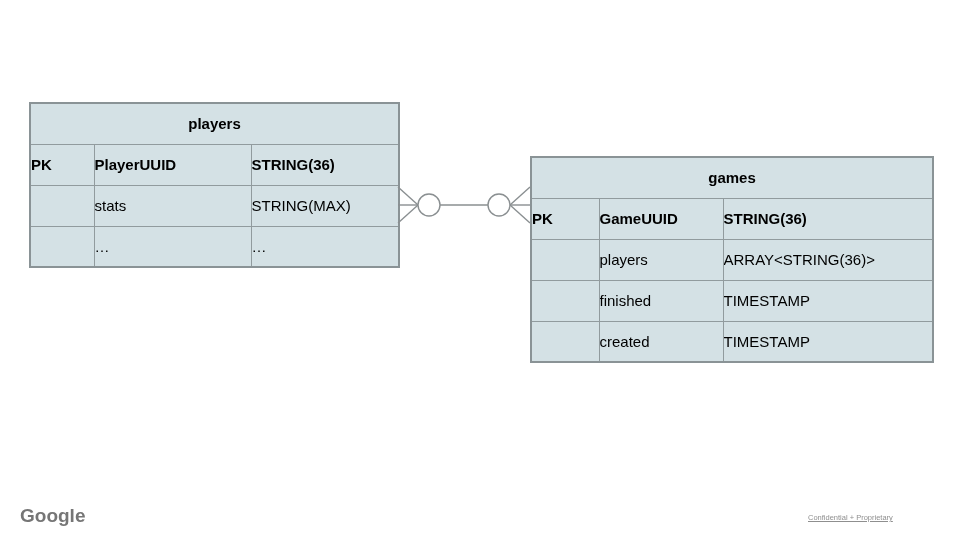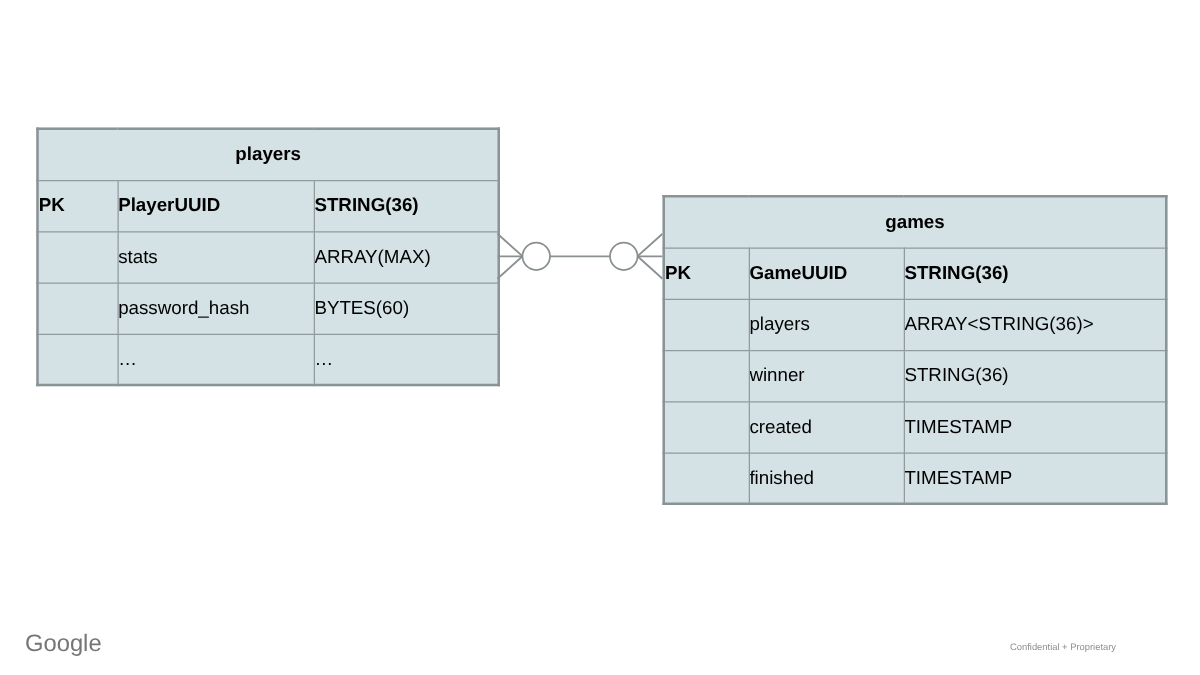--- a/index.html
+++ b/index.html
@@ -62,29 +62,30 @@
     stroke-width: 1.4;
     fill: none;
   }
   #relationship-connector circle { fill: #ffffff; }
 
   
   #google-logo {
     position: absolute;
     left: 20px; top: 505px;
     font-size: 19px;
-    font-weight: 400;
+    font-weight: 700;
     color: #767676;
     letter-spacing: 0px;
   }
   #confidential-note {
     position: absolute;
     left: 808px; top: 513px;
     font-size: 7.5px;
     color: #8f8f8f;
+    text-decoration: underline;
   }
 </style>
 </head>
 <body>
 
 <div class="slide">
 
   <table class="er-table" id="players-table">
     <colgroup>
         <col class="c-key">
@@ -96,26 +97,21 @@
       <th colspan="3">players</th>
     </tr>
     <tr class="bold-row">
       <td>PK</td>
       <td>PlayerUUID</td>
       <td>STRING(36)</td>
     </tr>
     <tr>
       <td></td>
       <td>stats</td>
-      <td>ARRAY(MAX)</td>
-    </tr>
-    <tr>
-      <td></td>
-      <td>password_hash</td>
-      <td>BYTES(60)</td>
+      <td>STRING(MAX)</td>
     </tr>
     <tr>
       <td></td>
       <td>…</td>
       <td>…</td>
     </tr>
   </tbody>
     </table>
 
   <svg id="relationship-connector" viewBox="0 0 136 48">
@@ -154,31 +150,26 @@
       <td>GameUUID</td>
       <td>STRING(36)</td>
     </tr>
     <tr>
       <td></td>
       <td>players</td>
       <td>ARRAY&lt;STRING(36)&gt;</td>
     </tr>
     <tr>
       <td></td>
-      <td>winner</td>
-      <td>STRING(36)</td>
+      <td>finished</td>
+      <td>TIMESTAMP</td>
     </tr>
     <tr>
       <td></td>
       <td>created</td>
-      <td>TIMESTAMP</td>
-    </tr>
-    <tr>
-      <td></td>
-      <td>finished</td>
       <td>TIMESTAMP</td>
     </tr>
   </tbody>
     </table>
 
   <div id="google-logo">Google</div>
   <div id="confidential-note">Confidential + Proprietary</div>
 
 </div>
 

